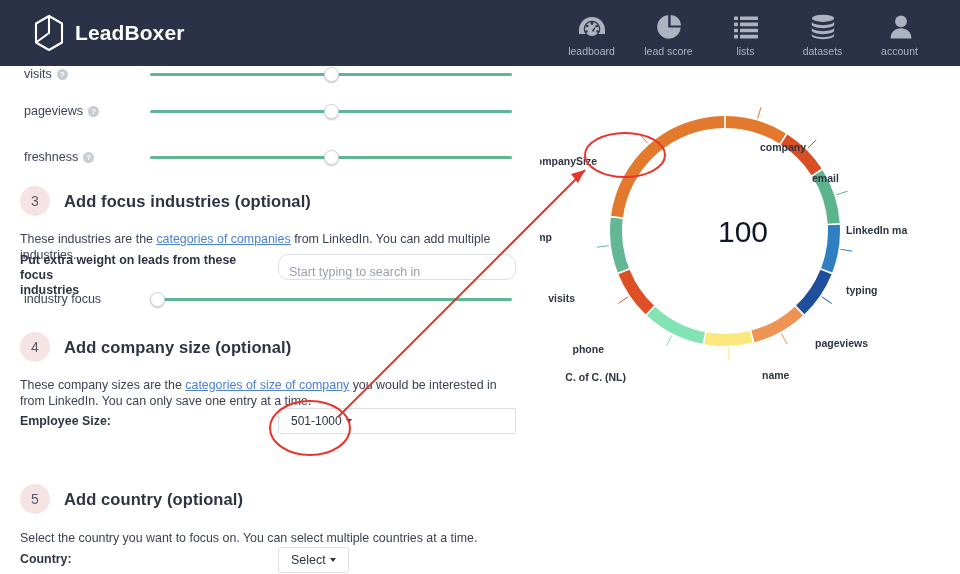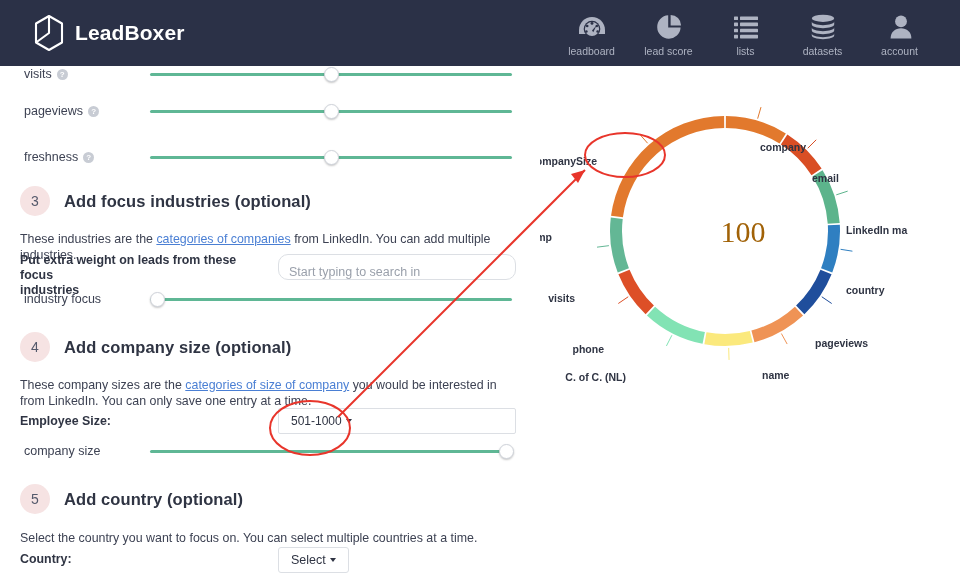--- a/index.html
+++ b/index.html
@@ -211,22 +211,22 @@
   }
   .donut-wrap { position:absolute; top:0; left:0; width:420px; height:330px; }
   .donut-center {
     position: absolute;
     left: 0; top: 0; width: 420px; height: 330px;
     display: flex; align-items: center; justify-content: center;
     pointer-events: none;
   }
   .donut-center span {
     font-size: 30px;
-    color: #a16207;
-    font-family: Liberation Serif, serif;
+    color: #0f172a;
+    font-family: Liberation Sans, sans-serif;
     font-weight: 300;
     transform: translate(-7px, 1px);
   }
   .slice-label {
     position: absolute;
     font-size: 10.5px;
     font-weight: bold;
     color: #2f3443;
     white-space: nowrap;
   }
@@ -396,25 +396,20 @@
       <span>These company sizes are the </span><a class="link" href="#">categories of size of company</a><span> you would be interested in from LinkedIn. You can only save one entry at a time.</span>
     </div>
 
     <div class="field-label" style="top:348px;">Employee Size:</div>
 
     <div class="dropdown-inline" style="top:342px; left:278px; width:238px;">
       <span class="dd-value">501-1000</span>
         <span class="caret"></span>
     </div>
 
-    <div class="slider-row" style="top:374px;">
-      <span class="slider-label">company size</span>
-      <span class="track"></span>
-      <span class="knob" style="left:499px;"></span>
-    </div>
 
     <div class="step-head" style="top:418px;">
       <span class="step-badge">5</span>
       <span class="step-title">Add country (optional)</span>
     </div>
 
     <div class="para" style="top:464px;">Select the country you want to focus on. You can select multiple countries at a time.</div>
 
     <div class="field-label" style="top:486px;">Country:</div>
 
@@ -452,21 +447,21 @@
           <line x1="107.62651175713276" y1="77.2370048532362" x2="99.69076937324894" y2="68.23567201767068" stroke="#e2792d" stroke-width="1"></line>
         </svg>
     </div>
     <div class="donut-center">
       <span>100</span>
     </div>
     <div id="slice-labels">
         <div class="slice-label" style="left: 220px; top: 75px;">company</div>
         <div class="slice-label" style="left: 272px; top: 106px;">email</div>
         <div class="slice-label" style="left: 306px; top: 158px;">LinkedIn ma</div>
-        <div class="slice-label" style="left: 306px; top: 218px;">country</div>
+        <div class="slice-label" style="left: 306px; top: 218px;">typing</div>
         <div class="slice-label" style="left: 275px; top: 271px;">pageviews</div>
         <div class="slice-label" style="left: 222px; top: 303px;">name</div>
         <div class="slice-label" style="left: 86px; top: 305px; transform: translateX(-100%);">C. of C. (NL)</div>
         <div class="slice-label" style="left: 64px; top: 277px; transform: translateX(-100%);">phone</div>
         <div class="slice-label" style="left: 35px; top: 226px; transform: translateX(-100%);">visits</div>
         <div class="slice-label" style="left: 12px; top: 165px; transform: translateX(-100%);">timestamp</div>
         <div class="slice-label" style="left: 57px; top: 89px; transform: translateX(-100%);">companySize</div>
       </div>
   </div>
 

